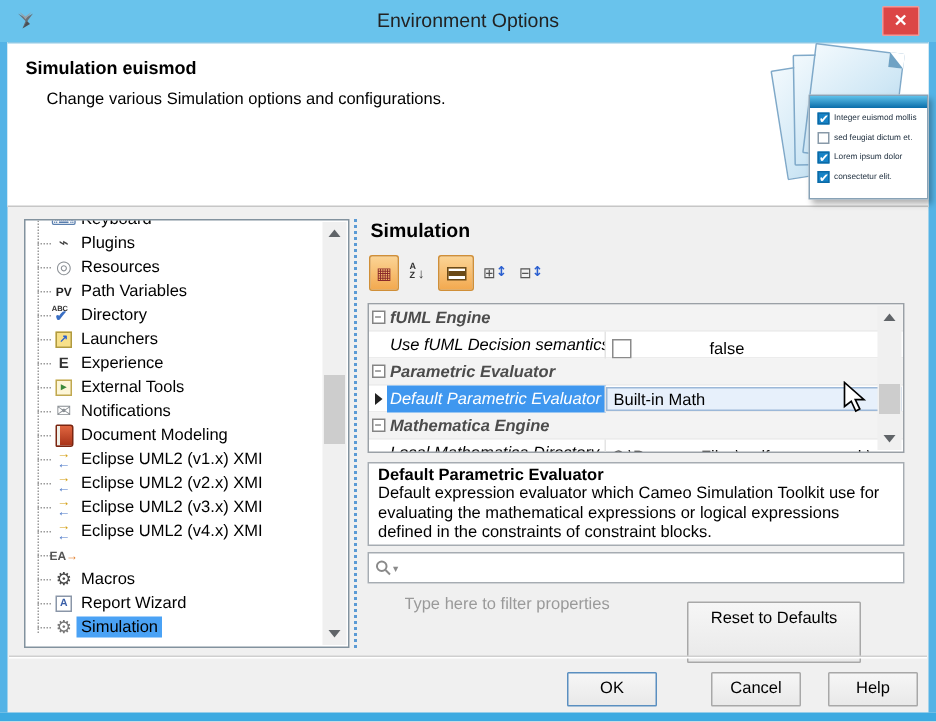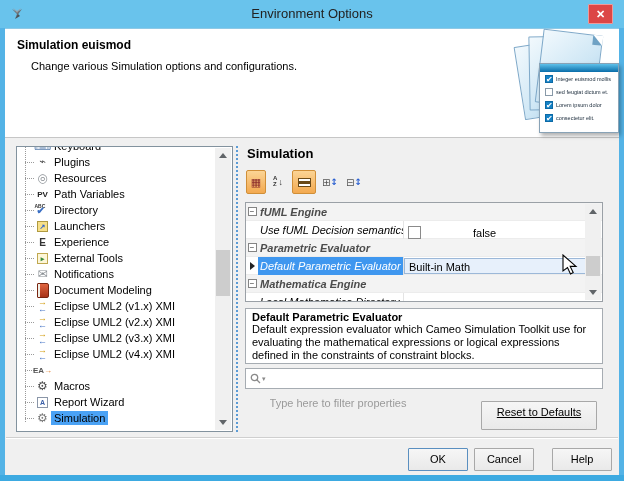--- a/index.html
+++ b/index.html
@@ -116,23 +116,23 @@
   .filter input{border:none;outline:none;flex:1;font-family:"Liberation Sans",sans-serif;font-size:11px;color:#333;background:transparent;margin-top:48px;}
   .filter input::placeholder{color:#9a9a9a;opacity:1;}
   .mag{display:flex;align-items:center;color:#8a8a8a;}
   .mag svg{display:block;}
   .mag .dd{font-size:7px;margin-left:1px;color:#8a8a8a;}
 
   
   .btn{position:absolute;box-sizing:border-box;background:linear-gradient(#f6f6f6,#e9e9e9);
     border:1px solid #a8a8a8;border-radius:1px;font-family:"Liberation Sans",sans-serif;
     font-size:11px;text-align:center;cursor:default;}
-  .reset-btn{left:481px;top:401px;width:116px;height:29px;line-height:21px;text-decoration:underline;}
+  .reset-btn{left:458px;top:401px;width:116px;height:41px;line-height:21px;}
   .sep{position:absolute;left:6px;top:437px;width:612px;height:0;border-top:1px solid #cfcfcf;border-bottom:1px solid #ffffff;}
-  .ok-btn{left:408px;top:448px;width:60px;height:23px;line-height:21px;border-color:#5a8fc0;}
+  .ok-btn{left:378px;top:448px;width:60px;height:23px;line-height:21px;border-color:#5a8fc0;}
   .cancel-btn{left:474px;top:448px;width:60px;height:23px;line-height:21px;}
   .help-btn{left:552px;top:448px;width:60px;height:23px;line-height:21px;}
 
   .cursor{position:absolute;left:562px;top:254px;pointer-events:none;}
 </style>
 </head>
 <body>
 
 <div class="window">
 

